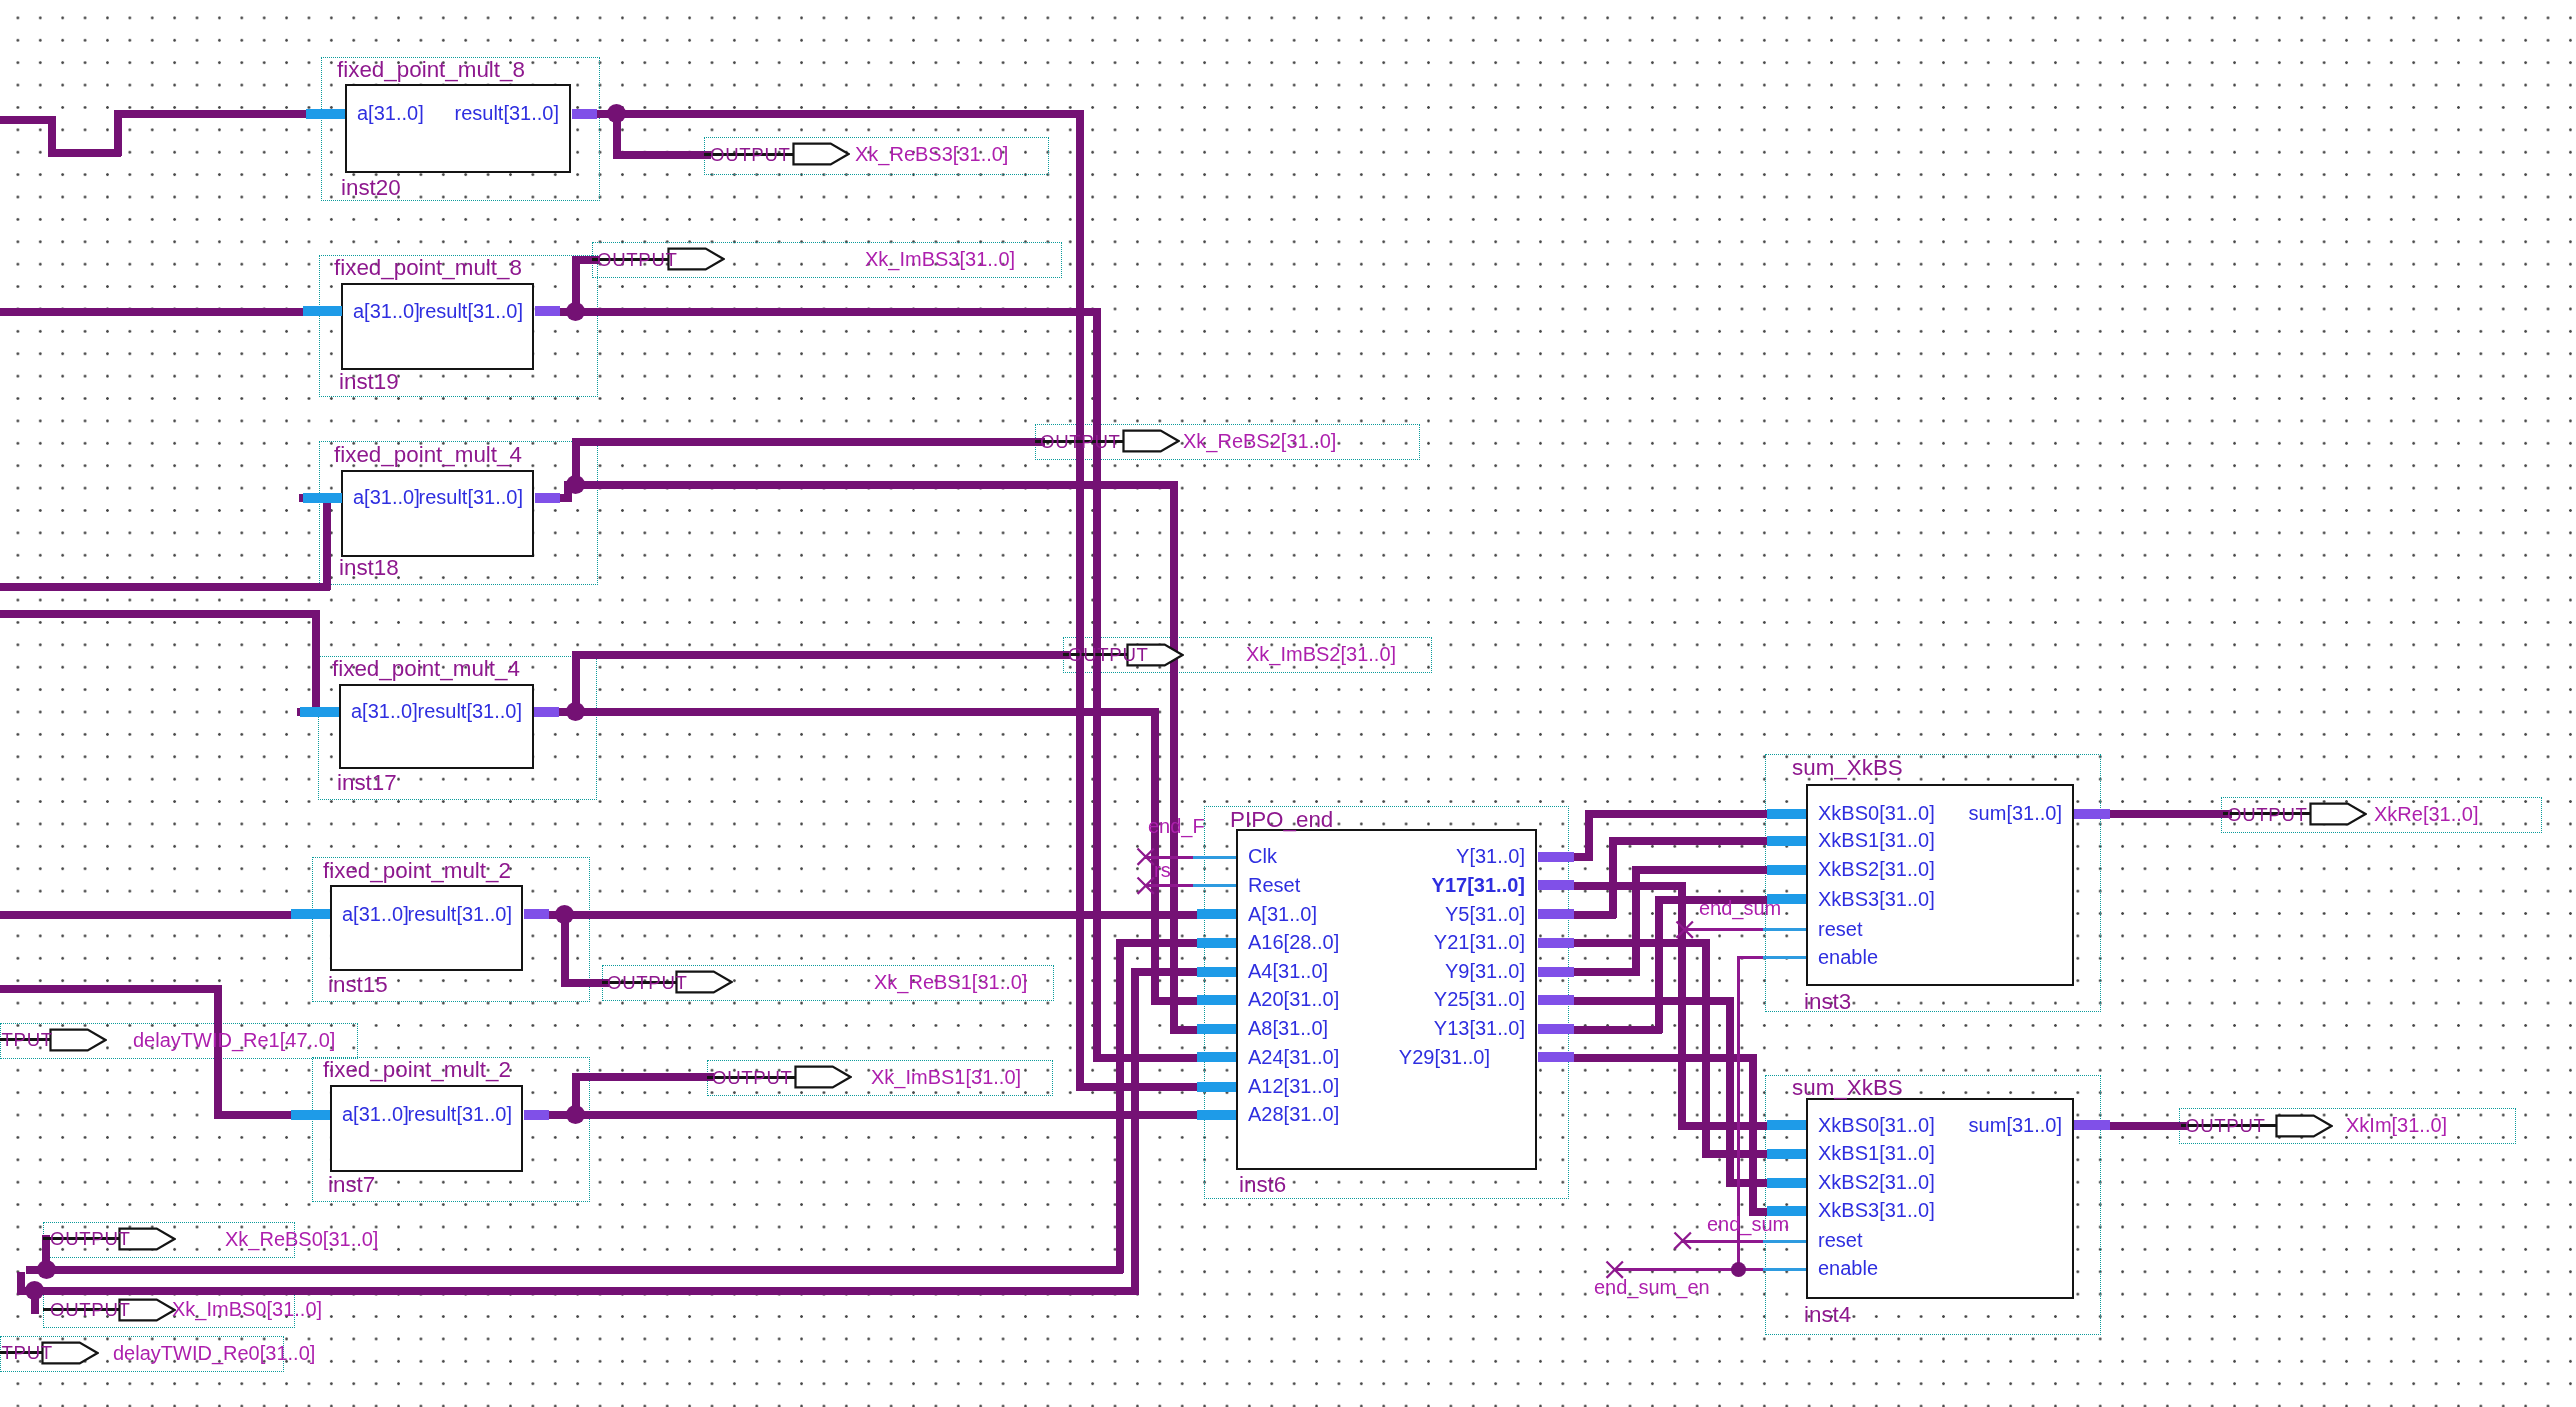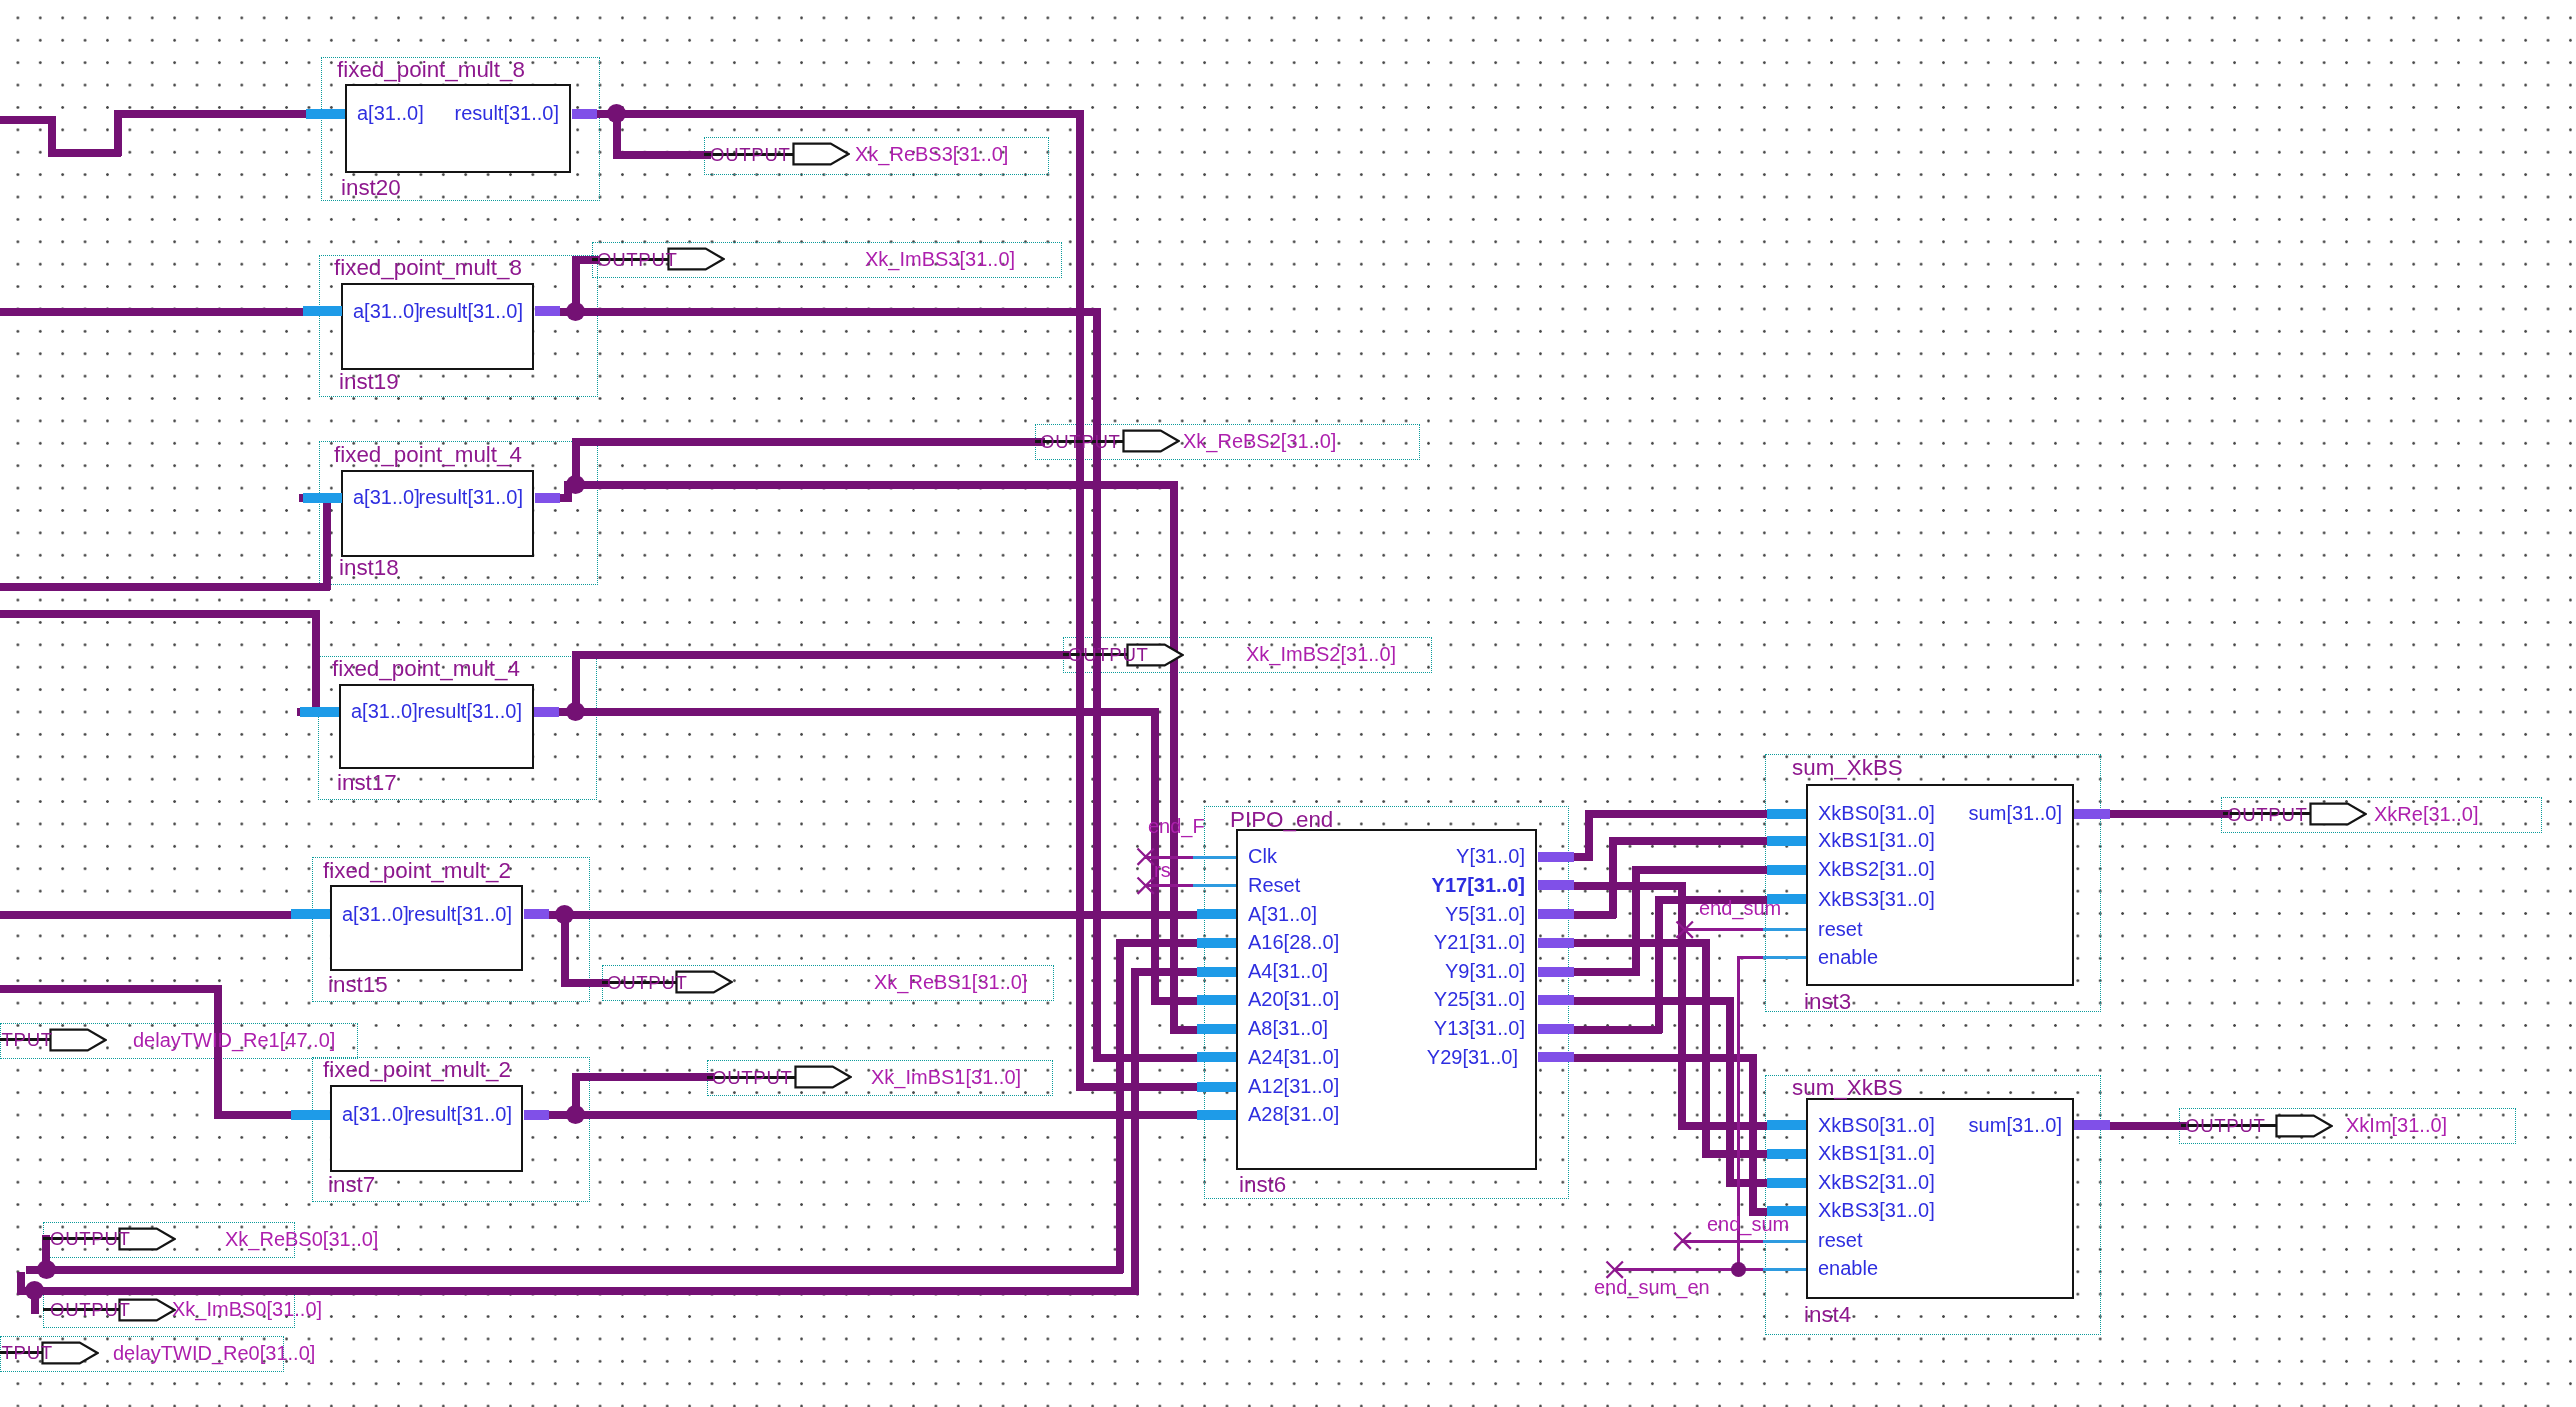--- a/index.html
+++ b/index.html
@@ -108,21 +108,21 @@
     <div class="abs ptext" style="left: 1339px; top: 903px; width: 186px; height: 22.4px; text-align: right;">Y5[31..0]</div>
     <div class="abs stub-v" style="left: 1538px; top: 938px; width: 36px; height: 10.4px;"></div>
     <div class="abs ptext" style="left: 1339px; top: 931px; width: 186px; height: 22.4px; text-align: right;">Y21[31..0]</div>
     <div class="abs stub-v" style="left: 1538px; top: 967px; width: 36px; height: 10.4px;"></div>
     <div class="abs ptext" style="left: 1339px; top: 960px; width: 186px; height: 22.4px; text-align: right;">Y9[31..0]</div>
     <div class="abs stub-v" style="left: 1538px; top: 995px; width: 36px; height: 10.4px;"></div>
     <div class="abs ptext" style="left: 1339px; top: 988px; width: 186px; height: 22.4px; text-align: right;">Y25[31..0]</div>
     <div class="abs stub-v" style="left: 1538px; top: 1024px; width: 36px; height: 10.4px;"></div>
     <div class="abs ptext" style="left: 1339px; top: 1017px; width: 186px; height: 22.4px; text-align: right;">Y13[31..0]</div>
     <div class="abs stub-v" style="left: 1538px; top: 1052px; width: 36px; height: 10.4px;"></div>
-    <div class="abs ptext" style="left: 1332px; top: 1046px; width: 186px; height: 22.4px; text-align: right;">Y29[31..0]</div>
+    <div class="abs ptext" style="left: 1304px; top: 1046px; width: 186px; height: 22.4px; text-align: right;">Y29[31..0]</div>
     <div class="abs sel" style="left: 1765px; top: 754px; width: 334px; height: 256px;"></div>
     <div class="abs rect" style="left: 1806px; top: 784px; width: 264px; height: 198px;"></div>
     <div class="abs btitle" style="left: 1792px; top: 756px;">sum_XkBS</div>
     <div class="abs btitle" style="left: 1804px; top: 990px;">inst3</div>
     <div class="abs stub-b" style="left: 1767px; top: 809px; width: 39px; height: 10.4px;"></div>
     <div class="abs ptext" style="left: 1818px; top: 802px; width: 186px; height: 22.4px;">XkBS0[31..0]</div>
     <div class="abs stub-b" style="left: 1767px; top: 836px; width: 39px; height: 10.4px;"></div>
     <div class="abs ptext" style="left: 1818px; top: 829px; width: 186px; height: 22.4px;">XkBS1[31..0]</div>
     <div class="abs stub-b" style="left: 1767px; top: 865px; width: 39px; height: 10.4px;"></div>
     <div class="abs ptext" style="left: 1818px; top: 858px; width: 186px; height: 22.4px;">XkBS2[31..0]</div>

